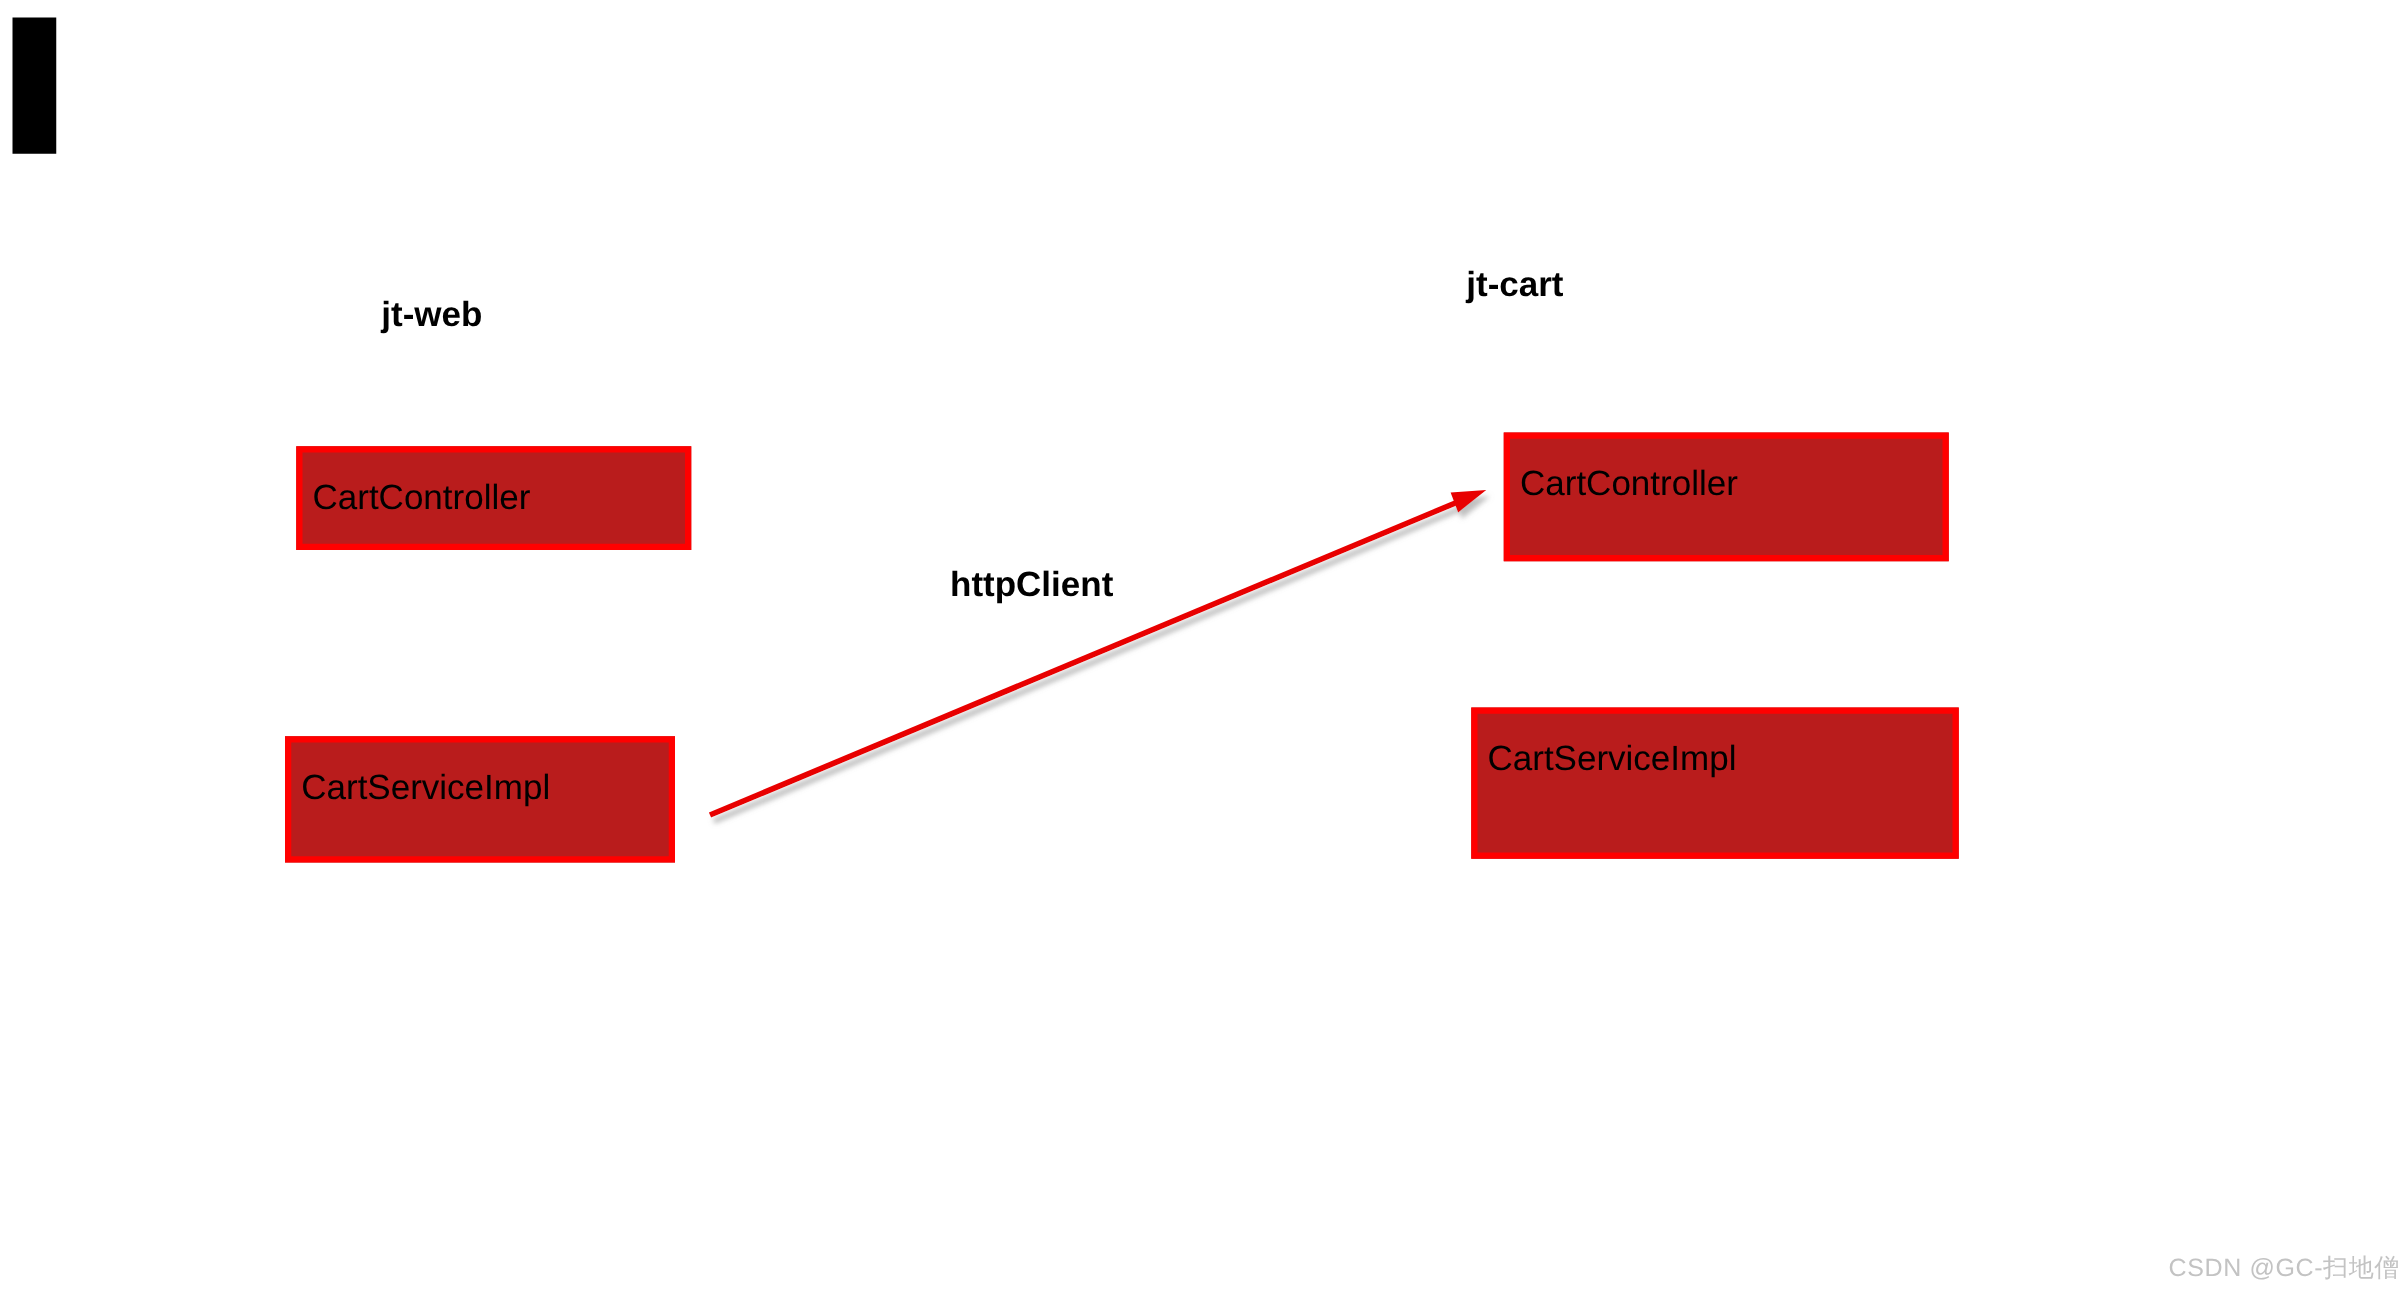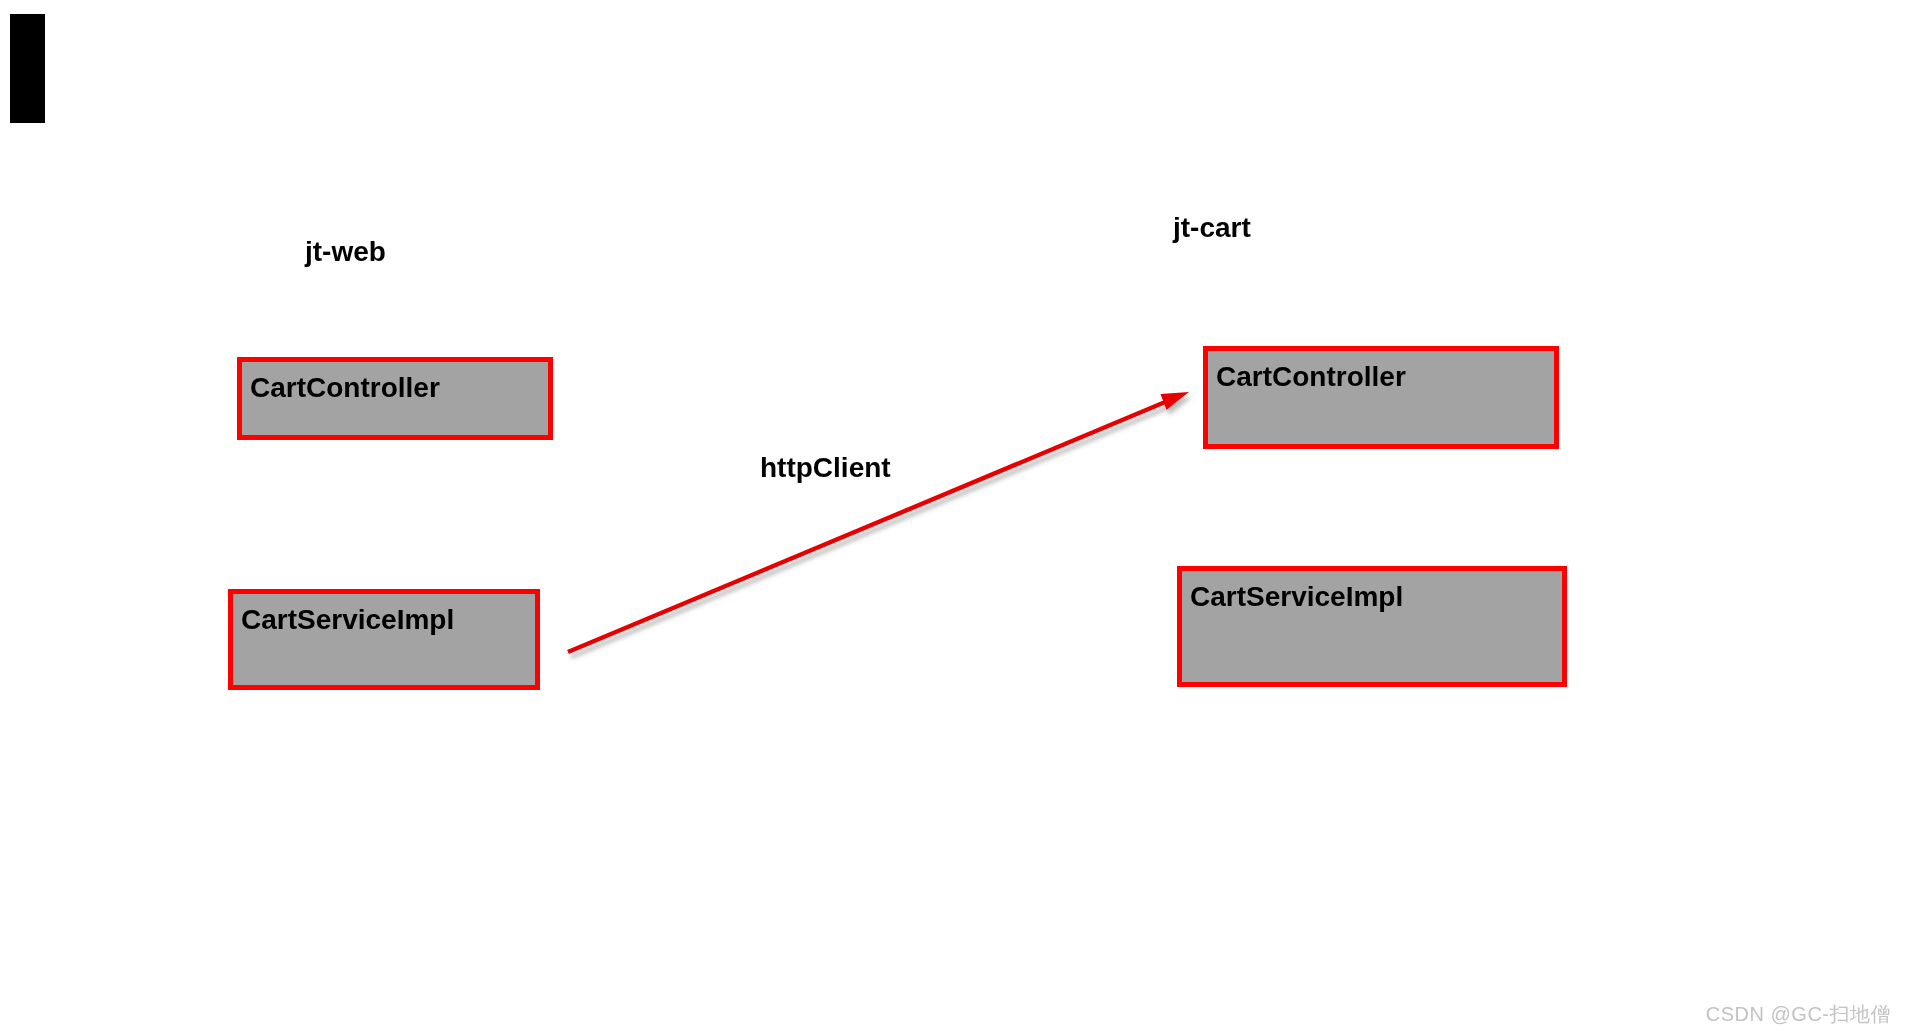--- a/index.html
+++ b/index.html
@@ -32,26 +32,26 @@
     font-weight: bold;
     color: #000000;
     white-space: nowrap;
     line-height: 1.1;
   }
   .group-label.web  { left: 305px; top: 237px; }
   .group-label.cart { left: 1173px; top: 213px; }
   .dbox {
     position: absolute;
     box-sizing: border-box;
-    background: #a3a3a3;
+    background: #b91c1c;
     border: 5px solid #ff0000;
     color: #000000;
     font-size: 28px;
-    font-weight: bold;
-    padding: 10px 8px;
+    font-weight: normal;
+    padding: 20px 8px;
     overflow: hidden;
     white-space: nowrap;
   }
   .dbox.web-cc  { left: 237px;  top: 357px; width: 316px; height: 83px;  }
   .dbox.web-csi { left: 228px;  top: 589px; width: 312px; height: 101px; }
   .dbox.cart-cc { left: 1203px; top: 346px; width: 356px; height: 103px; }
   .dbox.cart-csi{ left: 1177px; top: 566px; width: 390px; height: 121px; }
   .connector-label {
     position: absolute;
     left: 760px;
@@ -64,21 +64,21 @@
   .arrow-svg {
     position: absolute;
     left: 0;
     top: 0;
     width: 1920px;
     height: 1031px;
     pointer-events: none;
   }
   .watermark {
     position: absolute;
-    right: 29px;
+    right: 0;
     top: 1001px;
     font-size: 20px;
     color: #c3c3c3;
     white-space: nowrap;
     letter-spacing: 0.5px;
   }
 </style>
 </head>
 <body>
 

